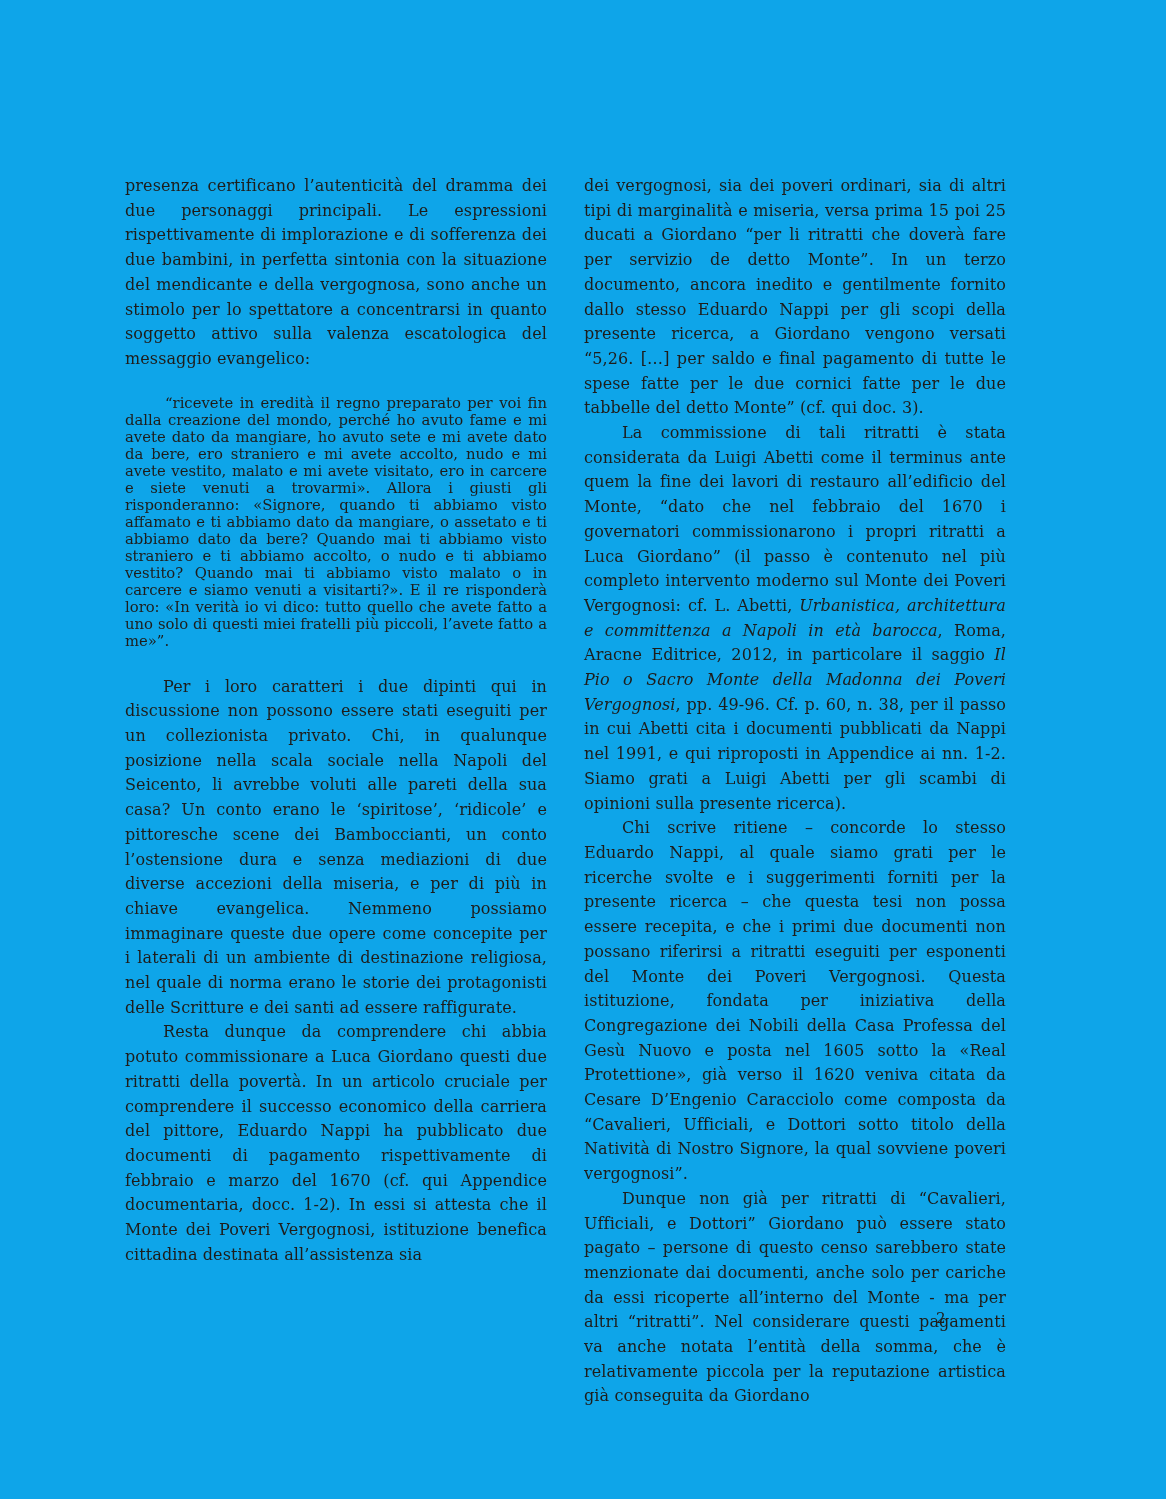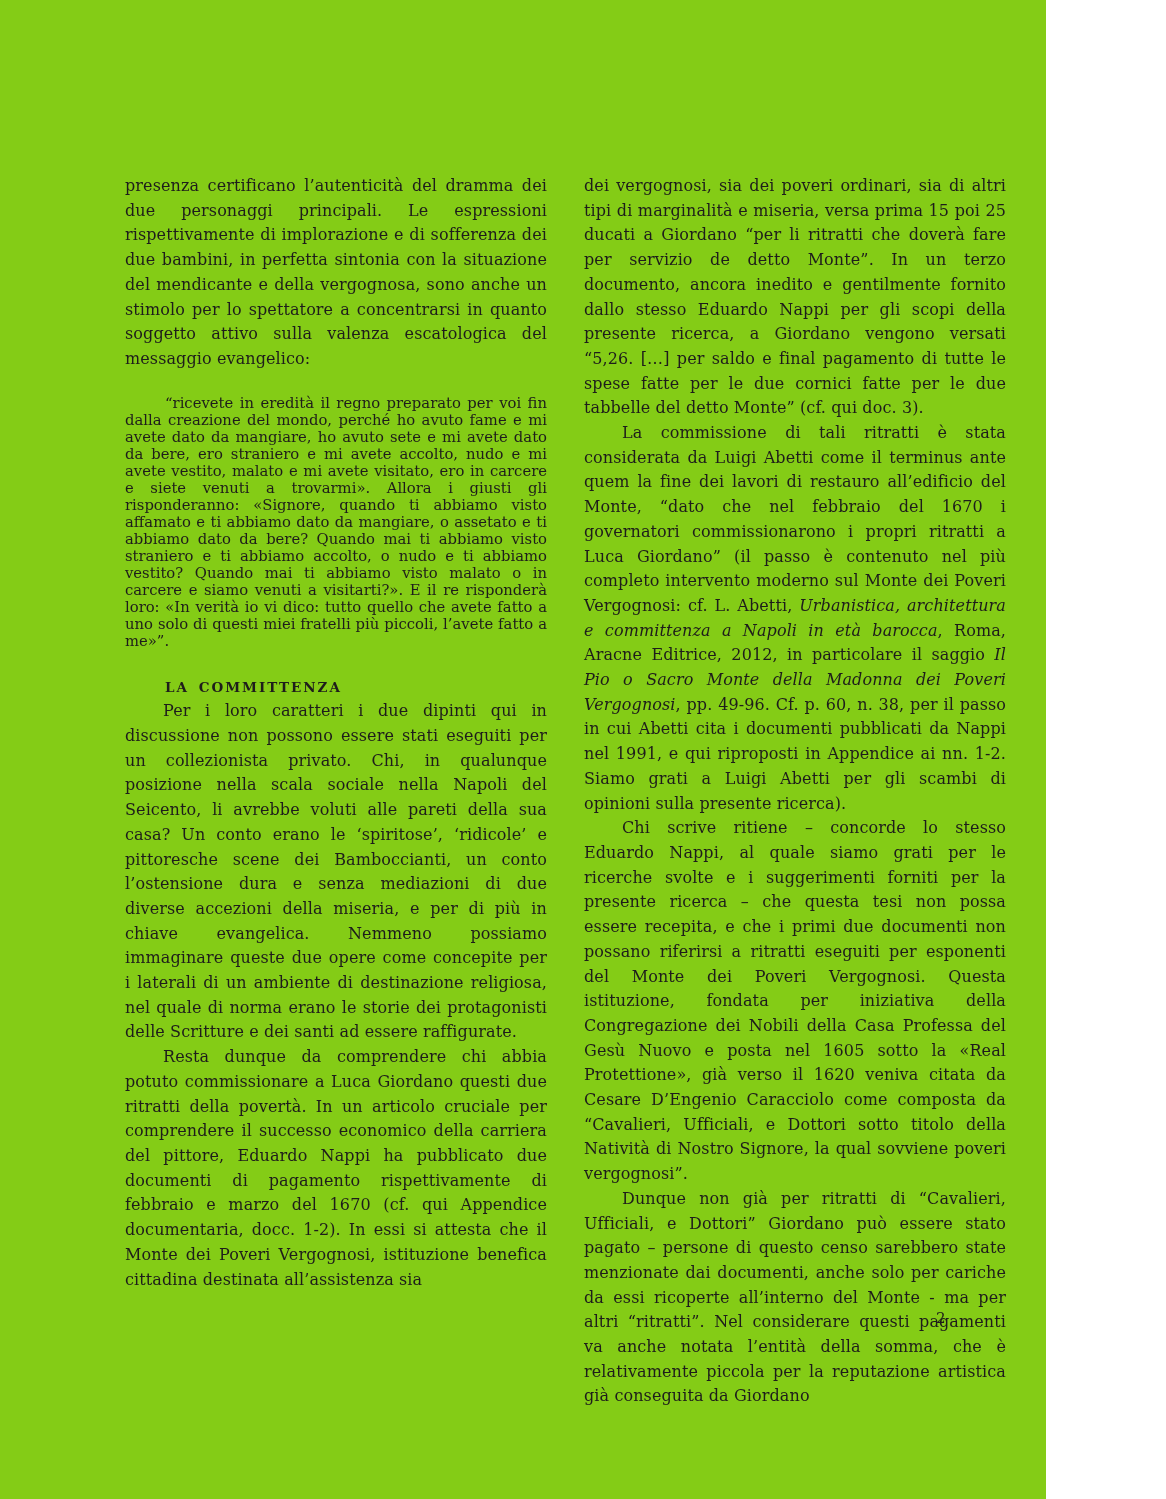--- a/index.html
+++ b/index.html
@@ -2,23 +2,23 @@
 <html lang="it"><head>
 <meta charset="utf-8">
 <style>
   html, body {
     margin: 0;
     padding: 0;
     background: #ffffff;
   }
   .page {
     position: relative;
-    width: 1046px;
+    width: 1166px;
     height: 1499px;
-    background: #84cc16;
+    background: #0ea5e9;
     font-family: "DejaVu Serif", "Liberation Serif", serif;
     color: #1e1d1b;
     overflow: hidden;
   }
   .text-block {
     position: absolute;
     left: 125px;
     top: 174px;
     width: 881px;
     display: flex;
@@ -67,21 +67,20 @@
 </style>
 </head>
 <body>
 
 <div class="page">
   <div class="text-block">
 
     <div class="col">
       <p class="para"><span>presenza certificano l’autenticità del dramma dei due personaggi principali. Le espressioni rispettivamente di implorazione e di sofferenza dei due bambini, in perfetta sintonia con la situazione del mendicante e della vergognosa, sono anche un stimolo per lo spettatore a concentrarsi in quanto soggetto attivo sulla valenza escatologica del messaggio evangelico:</span></p>
       <p class="quote"><span>“ricevete in eredità il regno preparato per voi fin dalla creazione del mondo, perché ho avuto fame e mi avete dato da mangiare, ho avuto sete e mi avete dato da bere, ero straniero e mi avete accolto, nudo e mi avete vestito, malato e mi avete visitato, ero in carcere e siete venuti a trovarmi». Allora i giusti gli risponderanno: «Signore, quando ti abbiamo visto affamato e ti abbiamo dato da mangiare, o assetato e ti abbiamo dato da bere? Quando mai ti abbiamo visto straniero e ti abbiamo accolto, o nudo e ti abbiamo vestito? Quando mai ti abbiamo visto malato o in carcere e siamo venuti a visitarti?». E il re risponderà loro: «In verità io vi dico: tutto quello che avete fatto a uno solo di questi miei fratelli più piccoli, l’avete fatto a me»”.</span></p>
-      <h3 class="section-heading">LA COMMITTENZA</h3>
       <p class="para ind"><span>Per i loro caratteri i due dipinti qui in discussione non possono essere stati eseguiti per un collezionista privato. Chi, in qualunque posizione nella scala sociale nella Napoli del Seicento, li avrebbe voluti alle pareti della sua casa? Un conto erano le ‘spiritose’, ‘ridicole’ e pittoresche scene dei Bamboccianti, un conto l’ostensione dura e senza mediazioni di due diverse accezioni della miseria, e per di più in chiave evangelica. Nemmeno possiamo immaginare queste due opere come concepite per i laterali di un ambiente di destinazione religiosa, nel quale di norma erano le storie dei protagonisti delle Scritture e dei santi ad essere raffigurate.</span></p>
       <p class="para ind"><span>Resta dunque da comprendere chi abbia potuto commissionare a Luca Giordano questi due ritratti della povertà. In un articolo cruciale per comprendere il successo economico della carriera del pittore, Eduardo Nappi ha pubblicato due documenti di pagamento rispettivamente di febbraio e marzo del 1670 (cf. qui Appendice documentaria, docc. 1-2). In essi si attesta che il Monte dei Poveri Vergognosi, istituzione benefica cittadina destinata all’assistenza sia</span></p>
     </div>
 
     <div class="col">
       <p class="para"><span>dei vergognosi, sia dei poveri ordinari, sia di altri tipi di marginalità e miseria, versa prima 15 poi 25 ducati a Giordano “per li ritratti che doverà fare per servizio de detto Monte”. In un terzo documento, ancora inedito e gentilmente fornito dallo stesso Eduardo Nappi per gli scopi della presente ricerca, a Giordano vengono versati “5,26. […] per saldo e final pagamento di tutte le spese fatte per le due cornici fatte per le due tabbelle del detto Monte” (cf. qui doc. 3).</span></p>
       <p class="para ind"><span>La commissione di tali ritratti è stata considerata da Luigi Abetti come il terminus ante quem la fine dei lavori di restauro all’edificio del Monte, “dato che nel febbraio del 1670 i governatori commissionarono i propri ritratti a Luca Giordano” (il passo è contenuto nel più completo intervento moderno sul Monte dei Poveri Vergognosi: cf. L. Abetti, </span><i>Urbanistica, architettura e committenza a Napoli in età barocca</i><span>, Roma, Aracne Editrice, 2012, in particolare il saggio </span><i>Il Pio o Sacro Monte della Madonna dei Poveri Vergognosi</i><span>, pp. 49-96. Cf. p. 60, n. 38, per il passo in cui Abetti cita i documenti pubblicati da Nappi nel 1991, e qui riproposti in Appendice ai nn. 1-2. Siamo grati a Luigi Abetti per gli scambi di opinioni sulla presente ricerca).</span></p>
       <p class="para ind"><span>Chi scrive ritiene – concorde lo stesso Eduardo Nappi, al quale siamo grati per le ricerche svolte e i suggerimenti forniti per la presente ricerca – che questa tesi non possa essere recepita, e che i primi due documenti non possano riferirsi a ritratti eseguiti per esponenti del Monte dei Poveri Vergognosi. Questa istituzione, fondata per iniziativa della Congregazione dei Nobili della Casa Professa del Gesù Nuovo e posta nel 1605 sotto la «Real Protettione», già verso il 1620 veniva citata da Cesare D’Engenio Caracciolo come composta da “Cavalieri, Ufficiali, e Dottori sotto titolo della Natività di Nostro Signore, la qual sovviene poveri vergognosi”.</span></p>
       <p class="para ind"><span>Dunque non già per ritratti di “Cavalieri, Ufficiali, e Dottori” Giordano può essere stato pagato – persone di questo censo sarebbero state menzionate dai documenti, anche solo per cariche da essi ricoperte all’interno del Monte - ma per altri “ritratti”. Nel considerare questi pagamenti va anche notata l’entità della somma, che è relativamente piccola per la reputazione artistica già conseguita da Giordano</span></p>
     </div>

